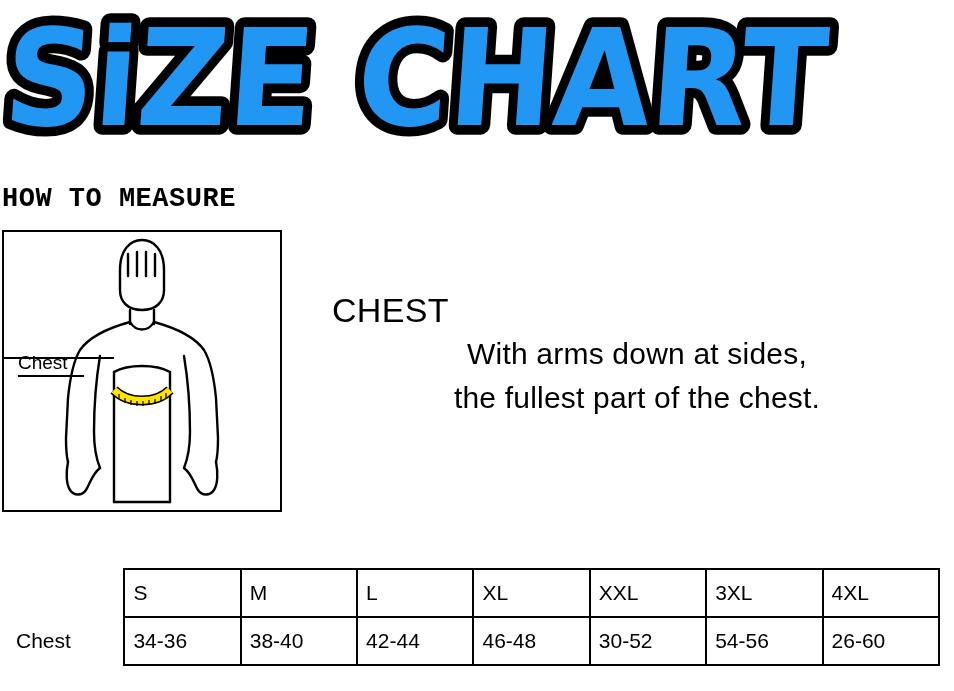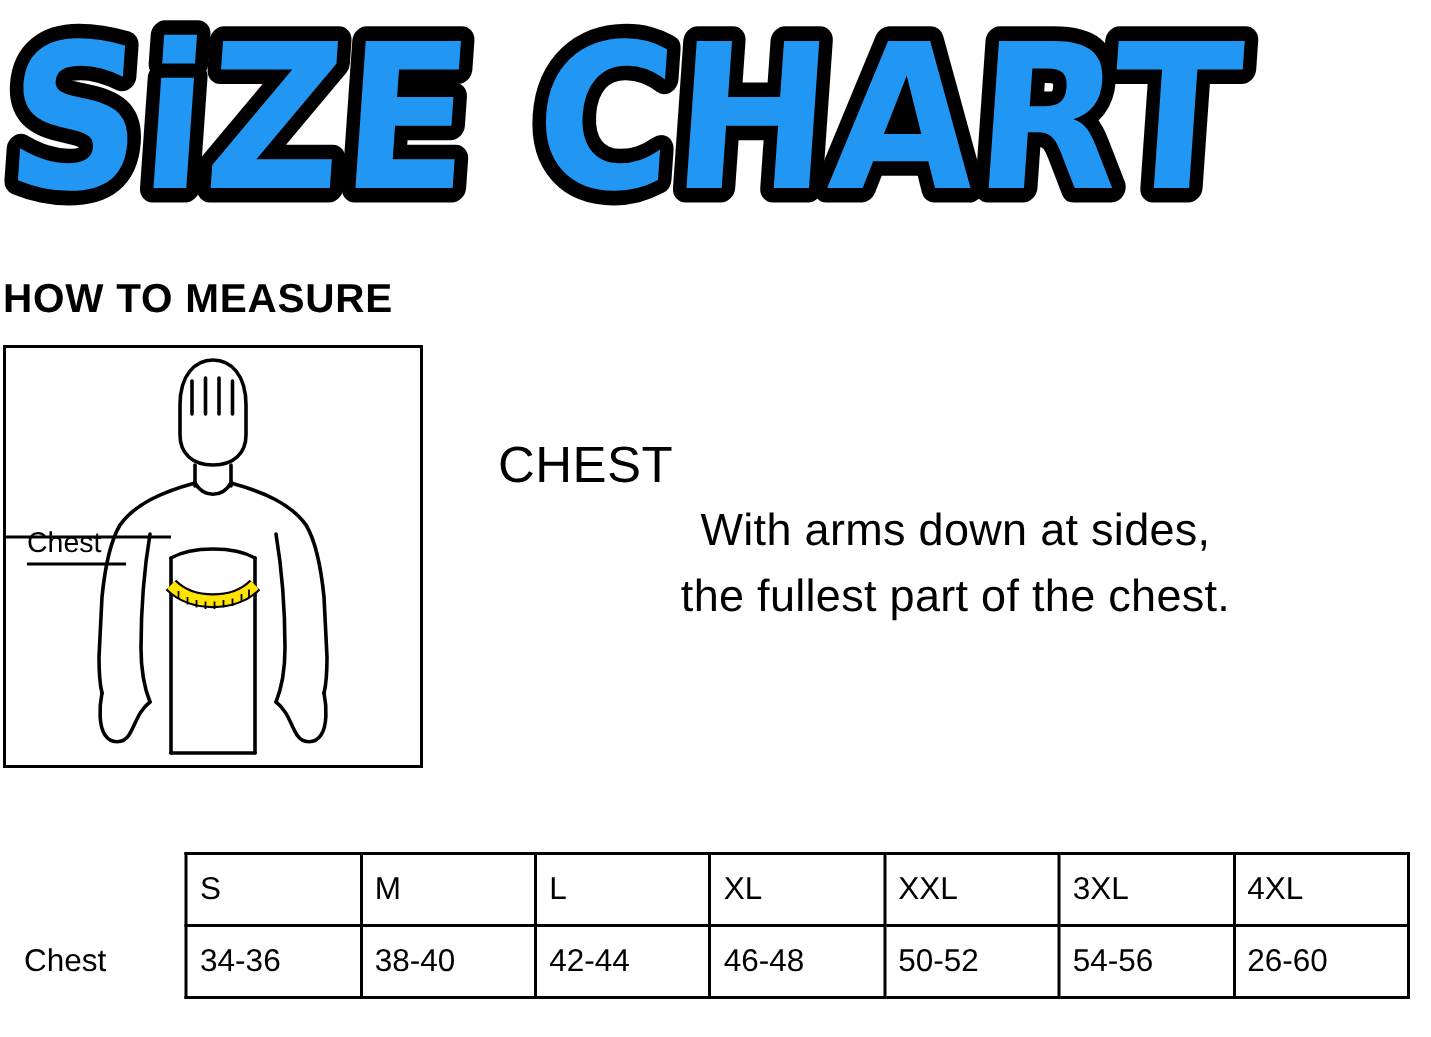--- a/index.html
+++ b/index.html
@@ -28,21 +28,21 @@
   .title-svg { display: block; }
 
   
   .how-to {
     position: absolute;
     left: 2px;
     top: 184px;
     font-size: 27px;
     font-weight: bold;
     letter-spacing: 0.5px;
-    font-family: Liberation Sans, sans-serif;
+    font-family: Liberation Mono, monospace;
   }
 
   
   .figure-box {
     position: absolute;
     left: 2px;
     top: 230px;
     width: 280px;
     height: 282px;
     border: 2px solid #000;
@@ -224,19 +224,19 @@
         <td>XXL</td>
         <td>3XL</td>
         <td>4XL</td>
       </tr>
       <tr>
         <td class="rowhead-lower">Chest</td>
         <td>34-36</td>
         <td>38-40</td>
         <td>42-44</td>
         <td>46-48</td>
-        <td>50-52</td>
+        <td>30-52</td>
         <td>54-56</td>
         <td>26-60</td>
       </tr>
     </tbody>
   </table>
 </div>
 
 </body></html>

